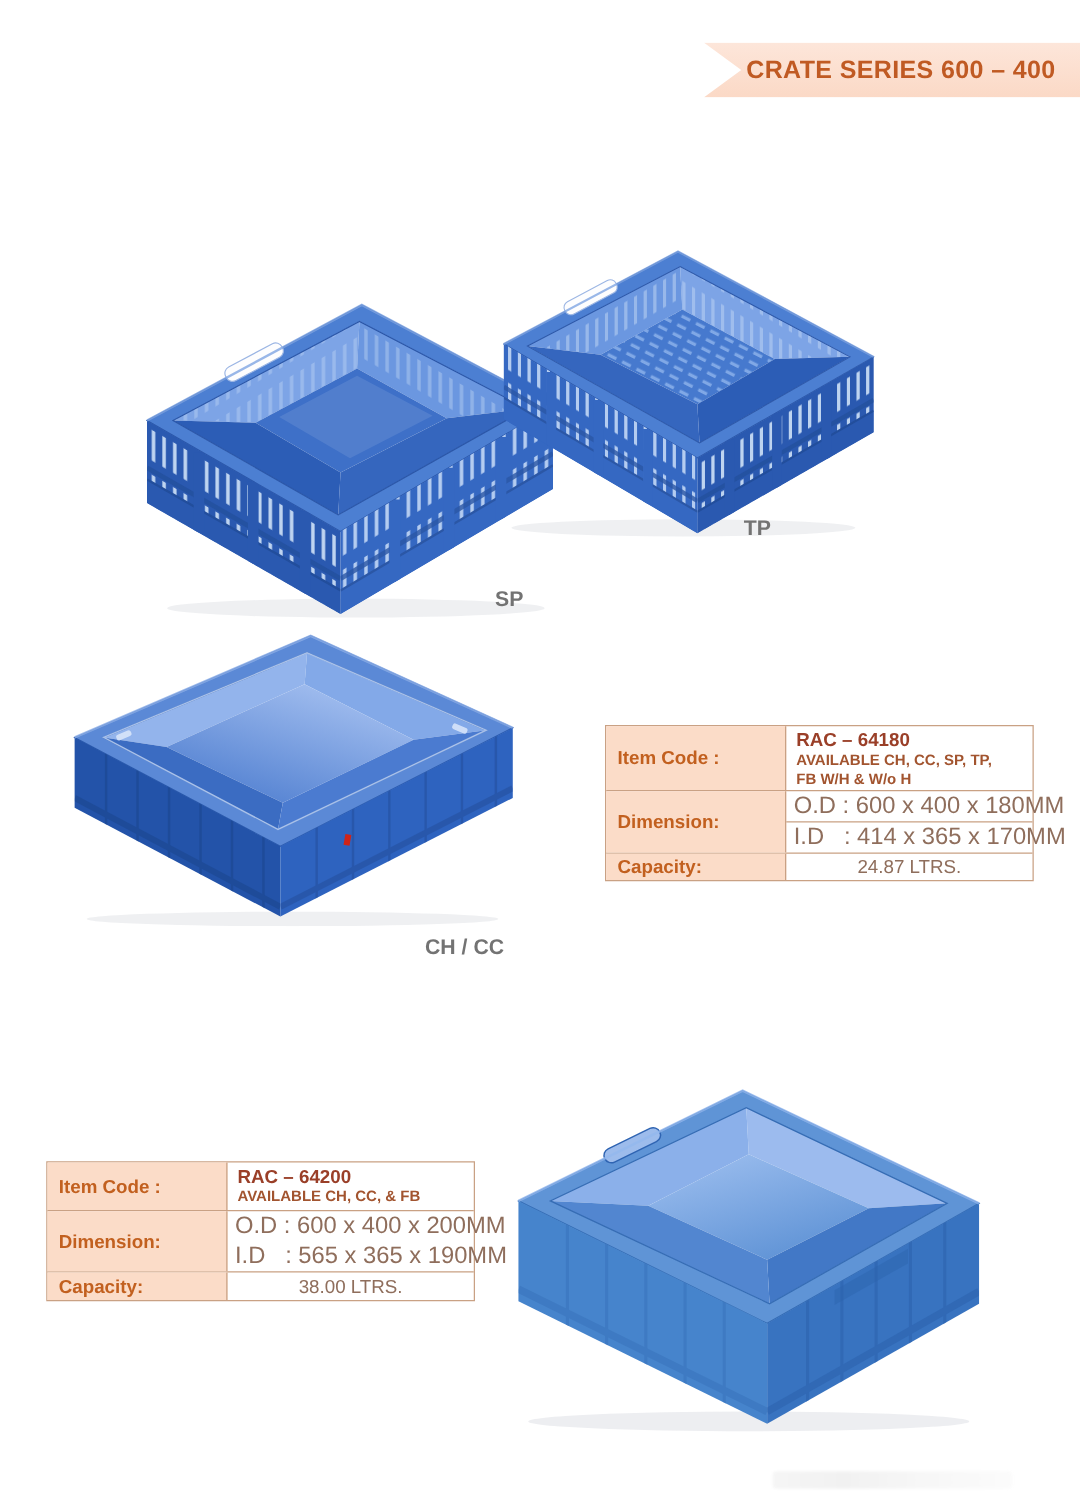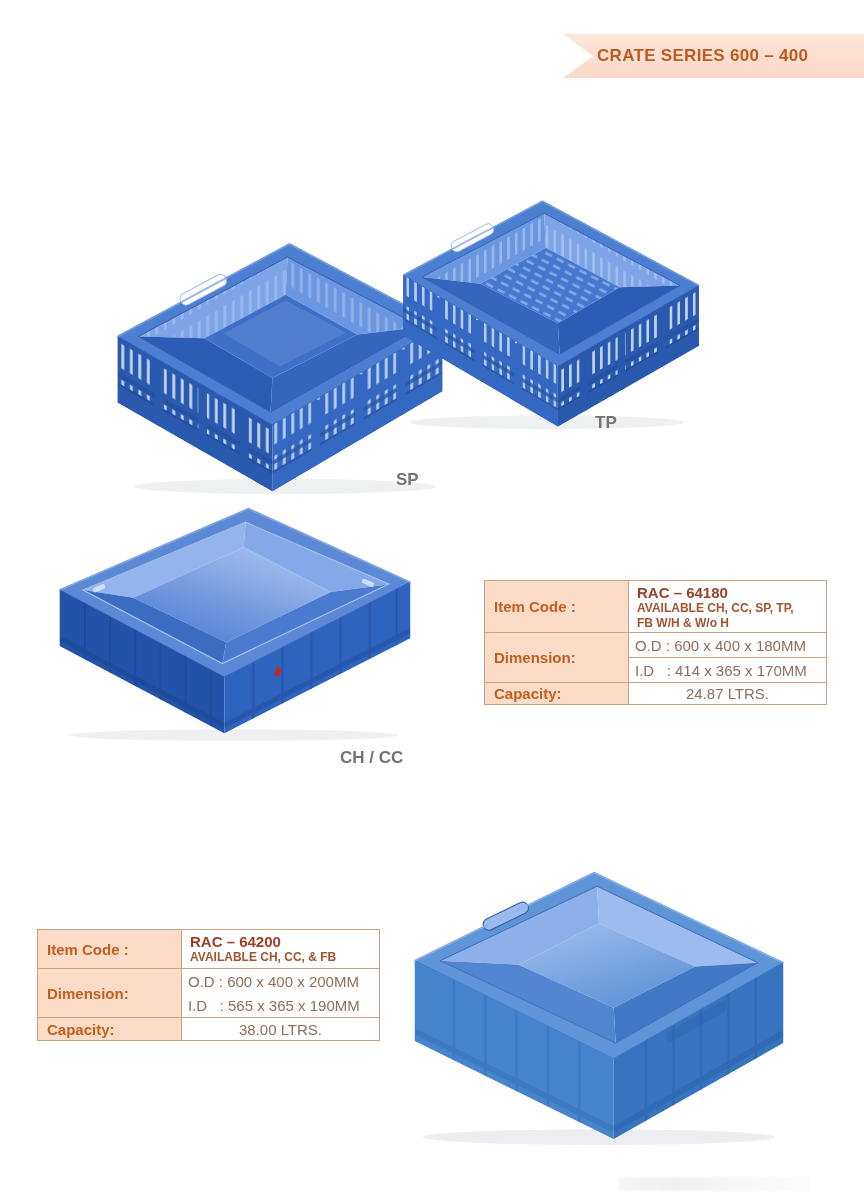--- a/index.html
+++ b/index.html
@@ -3,38 +3,38 @@
 <meta charset="utf-8">
 <style>
   html,body{margin:0;padding:0;background:#fff;}
   .page{position:relative;width:864px;height:1198px;background:#ffffff;overflow:hidden;
         font-family:"Liberation Sans",sans-serif;}
   
   .banner{position:absolute;left:563px;top:34px;width:301px;height:44px;
           background:linear-gradient(#fde6da,#fbd9c6);
           clip-path:polygon(0 0,100% 0,100% 100%,0 100%,30px 50%);
           display:flex;align-items:center;padding-left:34px;box-sizing:border-box;}
-  .banner-title{font-weight:bold;font-size:17px;color:#c05a23;letter-spacing:.3px;text-align:center;}
+  .banner-title{font-weight:bold;font-size:20px;color:#c05a23;letter-spacing:.3px;text-align:center;}
   
   .crate{position:absolute;margin:0;padding:0;}
   .crate-label{position:absolute;font-weight:bold;font-size:17px;color:#737373;}
   
   .spec-table{position:absolute;width:341px;border:1px solid #c9a184;background:#fff;box-sizing:content-box;margin-top:18px;}
   .spec-table .row{display:flex;border-top:1px solid #c9a184;}
   .spec-table .row:first-child{border-top:none;}
   .cell{box-sizing:border-box;}
   .cell.label{width:144px;flex:0 0 144px;background:#fbdcc8;color:#c2601f;font-weight:bold;
               font-size:15px;display:flex;align-items:center;padding-left:9px;
               border-right:1px solid #c9a184;}
   .cell.value{flex:1;min-width:0;}
   .code-line{font-size:15px;font-weight:bold;color:#9a3f28;margin:3px 0 0 8px;line-height:17px;}
   .avail-line{font-size:12px;font-weight:bold;color:#a2542f;margin-left:8px;line-height:14.5px;}
   .avail-line:empty{display:none;}
   .dims{display:flex;flex-direction:column;}
-  .dim{flex:1;display:flex;align-items:center;padding-left:6px;font-size:15px;color:#8f6e5c;white-space:pre;text-align:center;}
+  .dim{flex:1;display:flex;align-items:center;padding-left:6px;font-size:19px;color:#8f6e5c;white-space:pre;text-align:center;}
   #t1 .dim-id{border-top:1px solid #c9a184;}
   .cap{display:flex;align-items:center;justify-content:center;font-size:15px;color:#8f6e5c;}
   #t1{left:484px;top:562px;}
   #t1 .row-code{height:51px;} #t1 .row-dim{height:49px;} #t1 .row-cap{height:21px;}
   #t2{left:37px;top:911px;}
   #t2 .row-code{height:38px;} #t2 .row-dim{height:48px;} #t2 .row-cap{height:22px;}
   
   .watermark{position:absolute;left:618px;top:1177px;width:192px;height:14px;border-radius:3px;
              background:linear-gradient(90deg,#f1f1f1,#ebebeb 30%,#f4f4f4 65%,#fafafa);
              opacity:.65;filter:blur(1px);}

